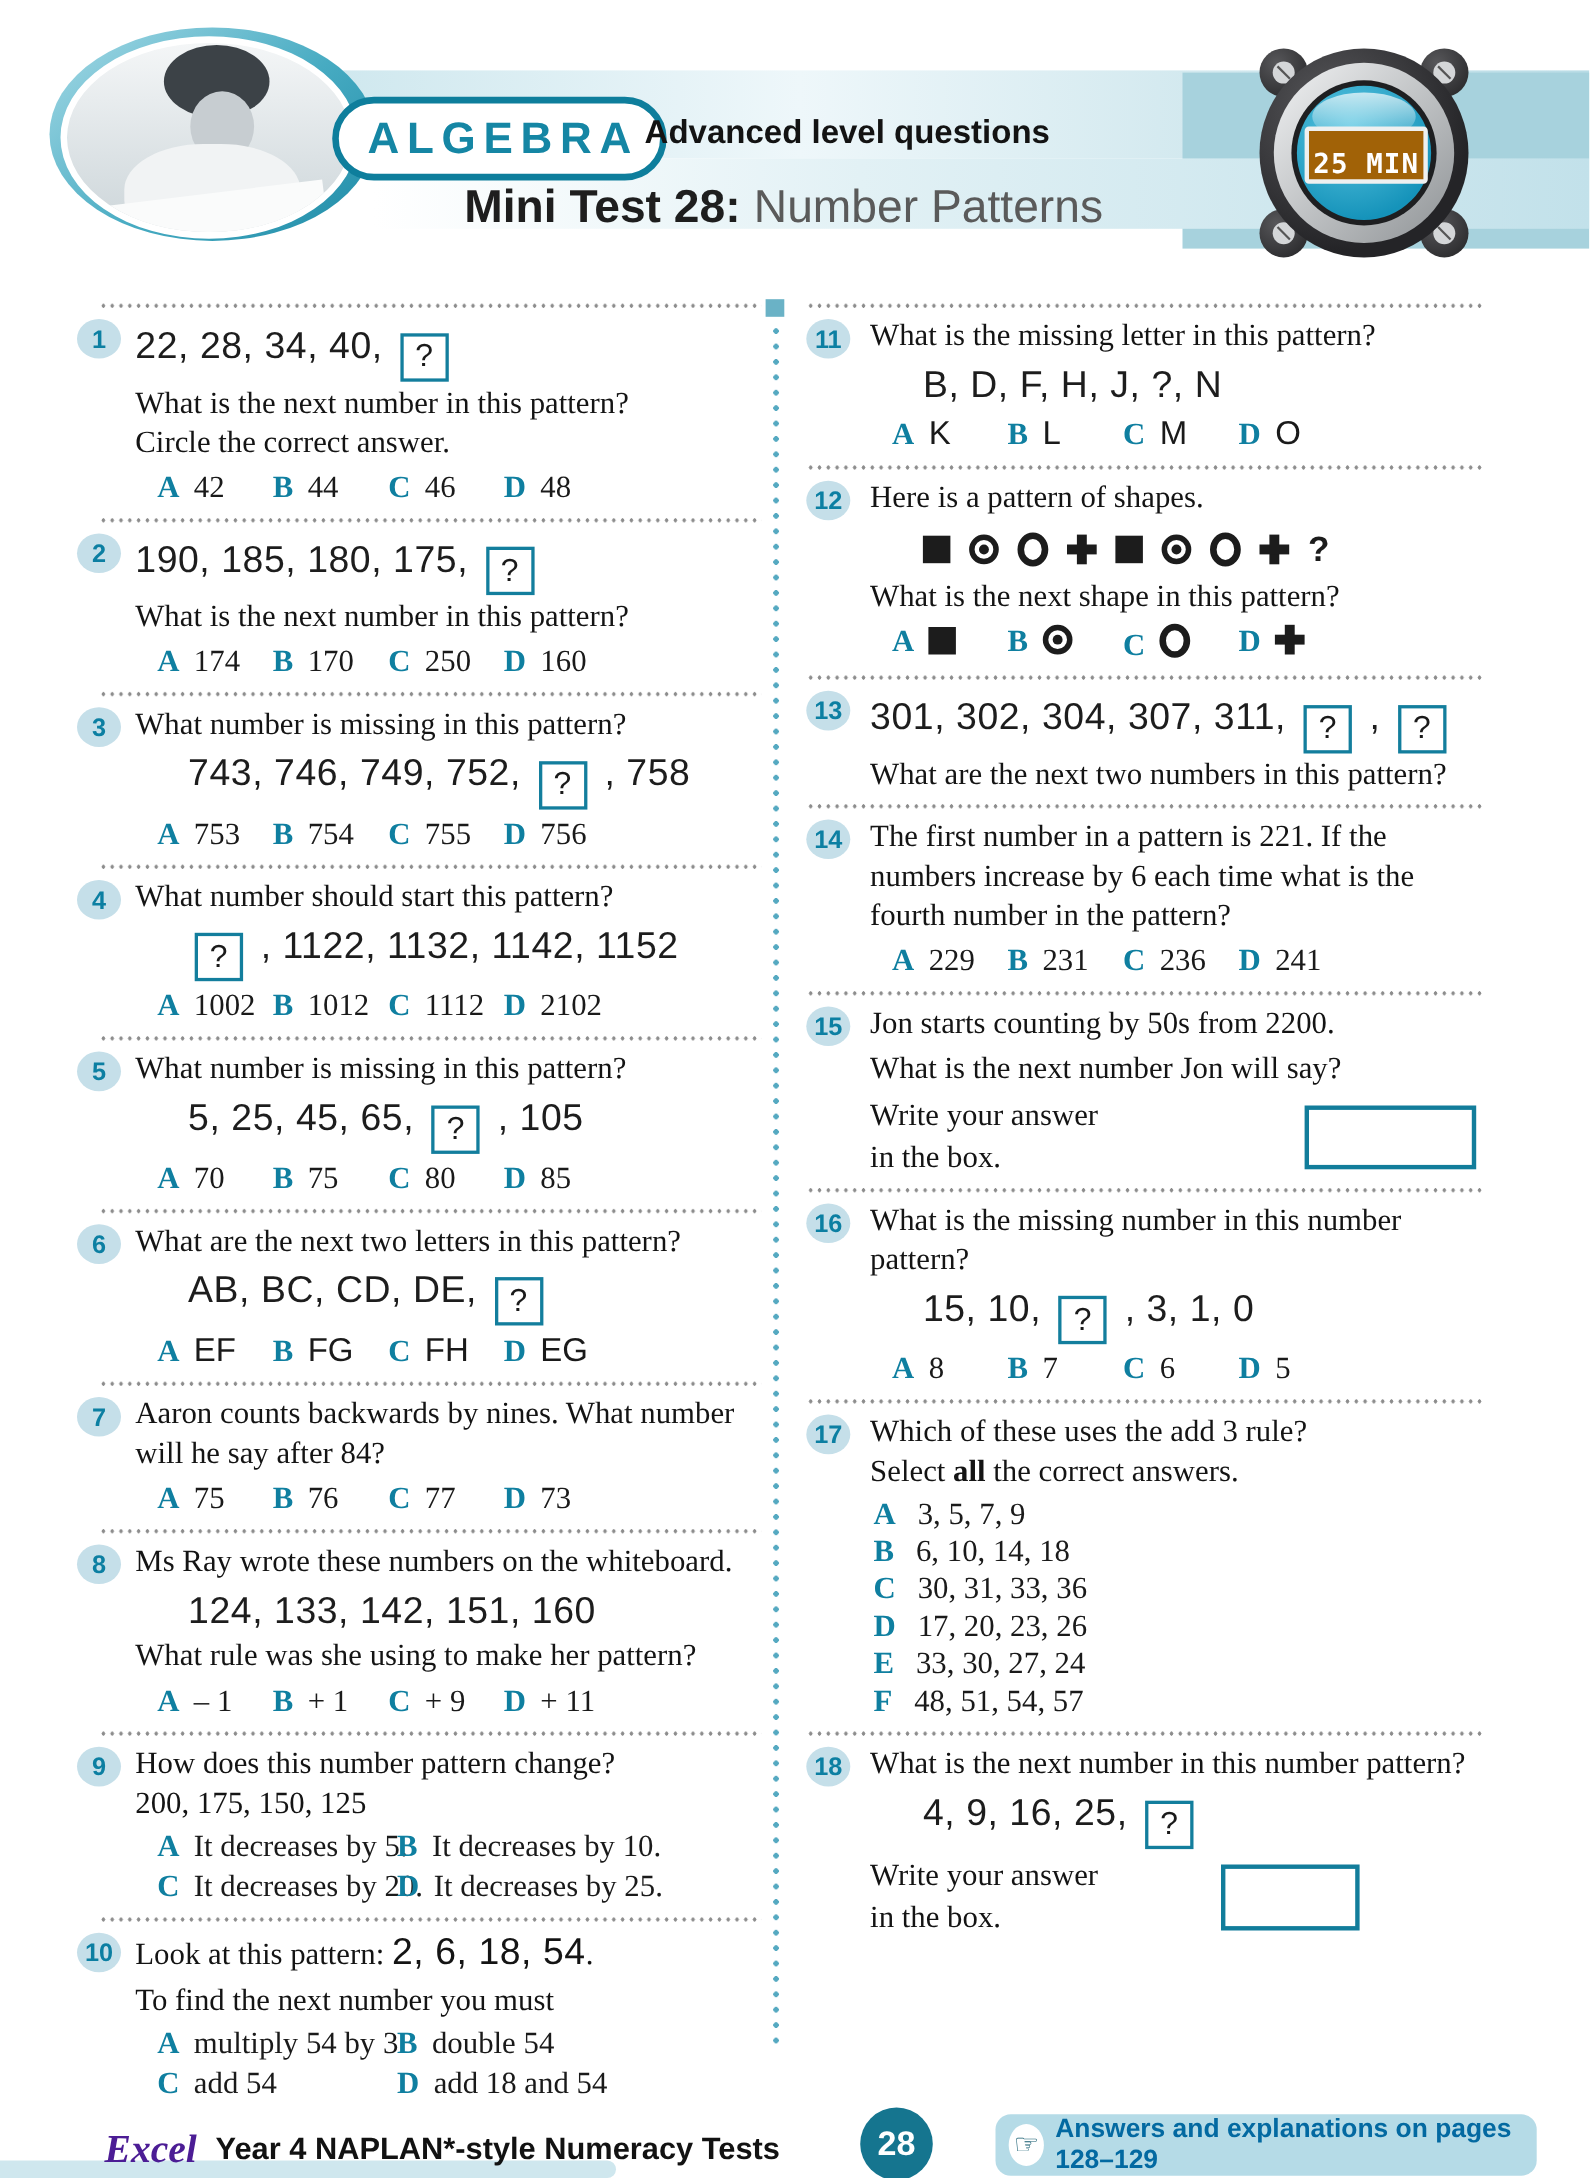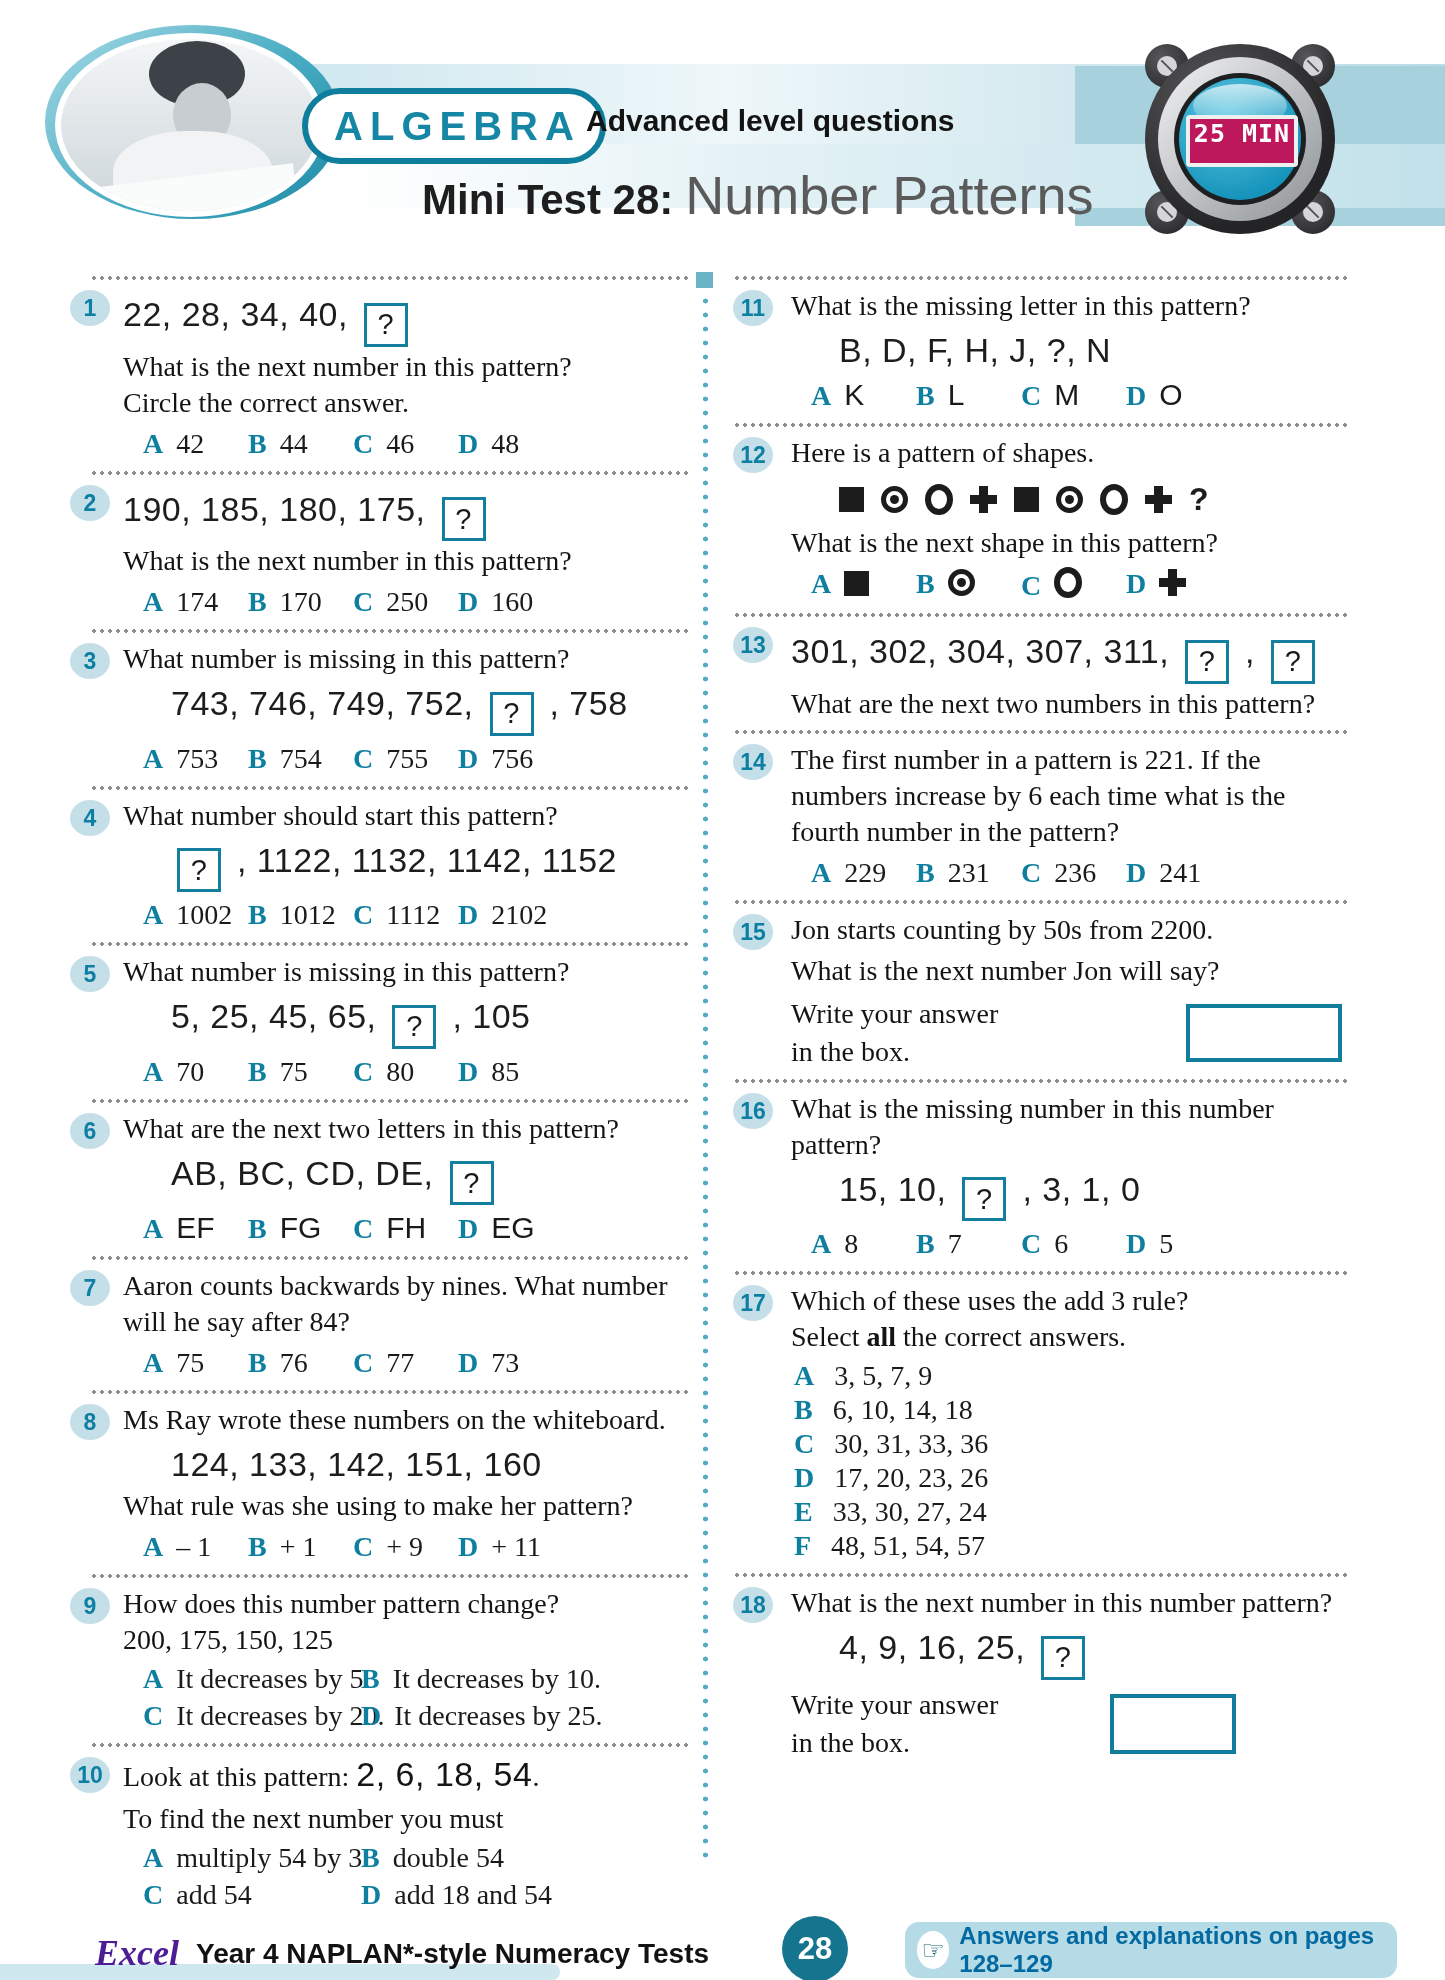--- a/index.html
+++ b/index.html
@@ -21,41 +21,41 @@
   .ph-face{position:absolute;left:112px;top:44px;width:58px;height:64px;border-radius:50%;background:#c7cdd1;}
   .ph-shirt{position:absolute;left:52px;top:92px;width:160px;height:92px;border-radius:45%;background:#f1f3f4;}
   .ph-book{position:absolute;left:6px;top:138px;width:230px;height:54px;background:#fafbfb;transform:rotate(-7deg);}
 
   .algebra-pill{position:absolute;left:302px;top:88px;width:292px;height:64px;background:#fff;
     border:6px solid #0e7e9c;border-radius:38px;display:flex;align-items:center;justify-content:center;}
   .algebra-pill span{font:bold 40px "Liberation Sans",sans-serif;color:#1586a4;letter-spacing:7px;padding-left:7px;}
   .adv{position:absolute;left:586px;top:104px;font:bold 30px "Liberation Sans",sans-serif;color:#131313;}
   .minitest{position:absolute;left:422px;top:164px;font-family:"Liberation Sans",sans-serif;}
   .mt-label{font-weight:bold;font-size:42px;color:#1e1e1e;}
-  .mt-title{font-size:54px;color:#5a5a5a;margin-left:12px;font-weight:400;}
+  .mt-title{font-size:42px;color:#5a5a5a;margin-left:12px;font-weight:400;}
 
   
   .timer{position:absolute;left:1145px;top:44px;width:190px;height:190px;}
   .ear{position:absolute;width:44px;height:44px;border-radius:50%;
     background:radial-gradient(circle at 35% 30%,#57575a,#222224);}
   .ear i{position:absolute;left:12px;top:12px;width:20px;height:20px;border-radius:50%;
     background:#d4d6d8;display:block;}
   .ear i::after{content:"";position:absolute;left:2px;top:9px;width:16px;height:2px;background:#555;transform:rotate(45deg);}
   .e1{left:0px;top:0px}.e2{left:146px;top:0px}.e3{left:0px;top:146px}.e4{left:146px;top:146px}
   .t-case{position:absolute;left:0;top:0;width:190px;height:190px;border-radius:50%;
     background:radial-gradient(circle at 35% 30%,#59595c,#242427 70%);}
   .t-ring{position:absolute;left:13px;top:13px;width:164px;height:164px;border-radius:50%;
     background:linear-gradient(135deg,#f2f3f4,#8e9295);}
   .t-gap{position:absolute;left:29px;top:29px;width:132px;height:132px;border-radius:50%;background:#1e1f21;}
   .t-face{position:absolute;left:34px;top:34px;width:122px;height:122px;border-radius:50%;
     background:radial-gradient(circle at 40% 32%,#5ec8e3,#1593ba 75%);}
   .t-face::before{content:"";position:absolute;left:14px;top:6px;width:94px;height:44px;border-radius:50%;
     background:linear-gradient(rgba(255,255,255,.7),rgba(255,255,255,0));}
-  .t-display{position:absolute;left:41px;top:71px;width:104px;height:44px;background:#be185d;
-    border:4px solid #eef0f0;border-radius:4px;display:flex;align-items:flex-start;justify-content:center;}
+  .t-display{position:absolute;left:41px;top:71px;width:104px;height:44px;background:#a16207;
+    border:4px solid #eef0f0;border-radius:4px;display:flex;align-items:flex-end;justify-content:center;}
   .t-display span{font:bold 25px "DejaVu Sans Mono",monospace;color:#fff;letter-spacing:1px;text-transform:uppercase;}
 
   
   .vsq{position:absolute;left:696px;top:272px;width:17px;height:16px;background:#6ab2c6;}
   .vdots{position:absolute;left:701px;top:294px;width:9px;height:1566px;
     background-image:radial-gradient(circle,#55a9c1 2.3px,rgba(0,0,0,0) 2.7px);
     background-size:9px 14px;background-repeat:repeat-y;background-position:center 0;}
 
   .col{position:absolute;top:268px;}
   .col-left{left:70px;width:622px;}

